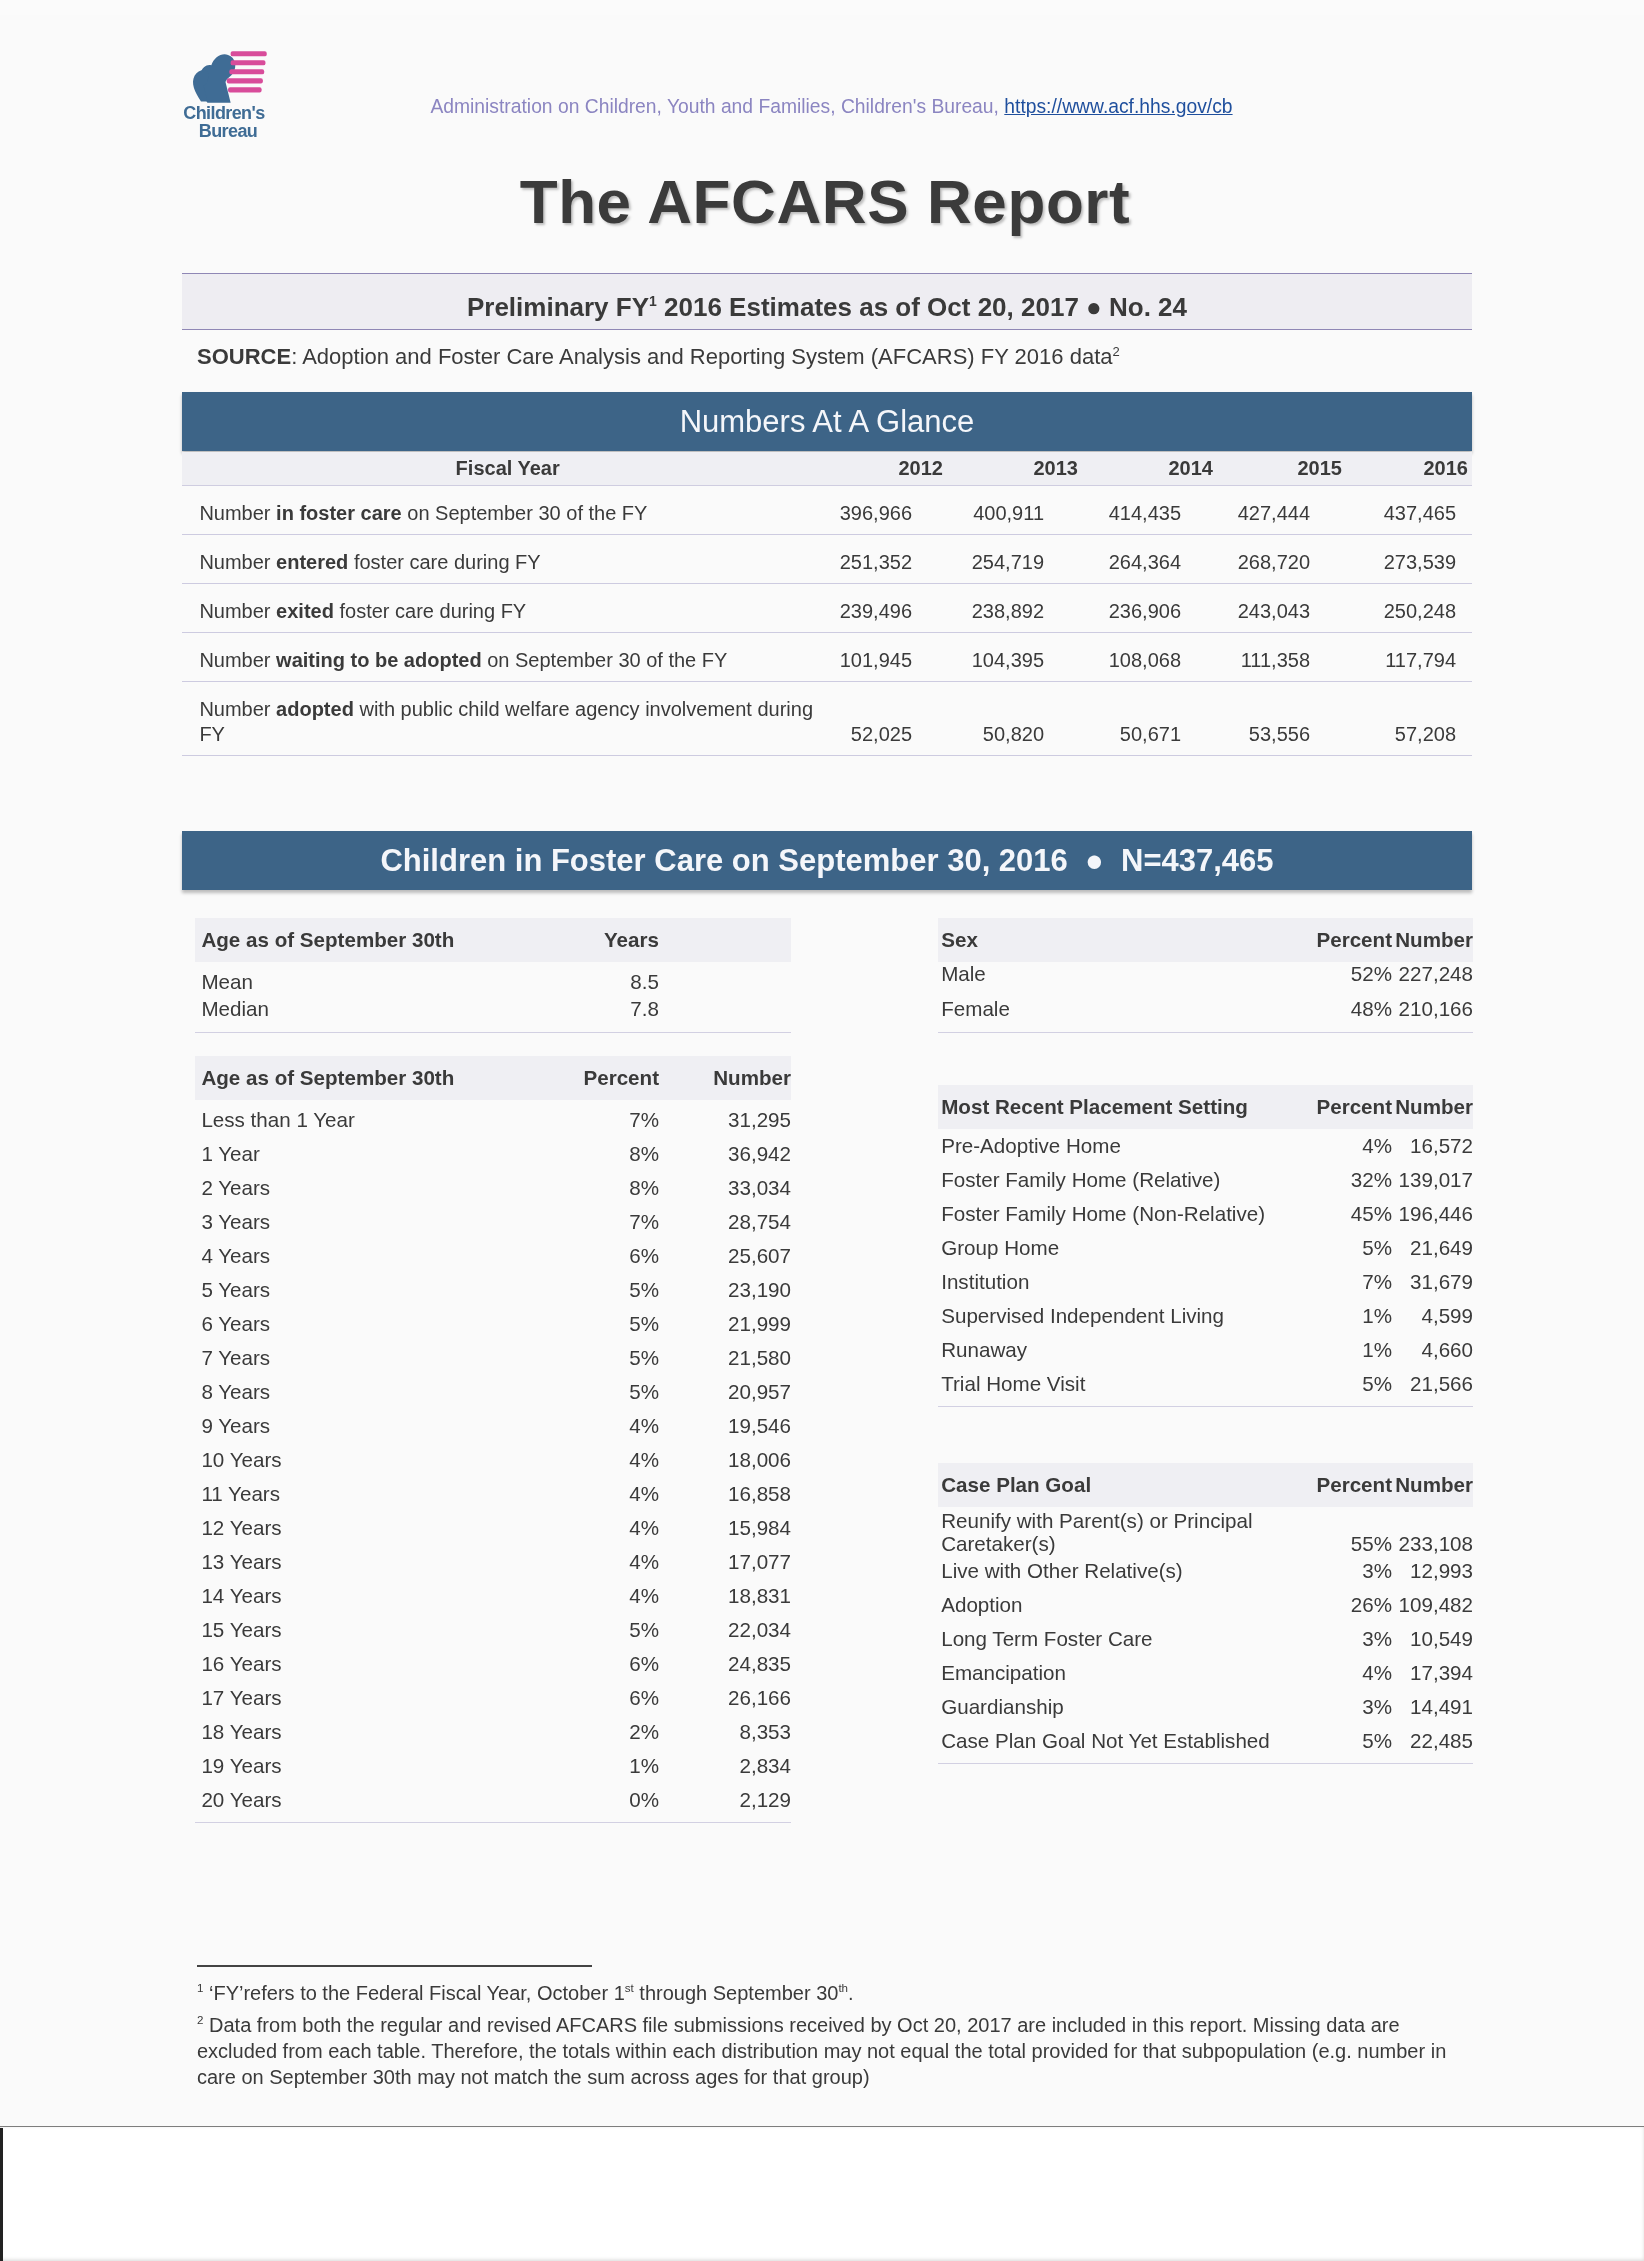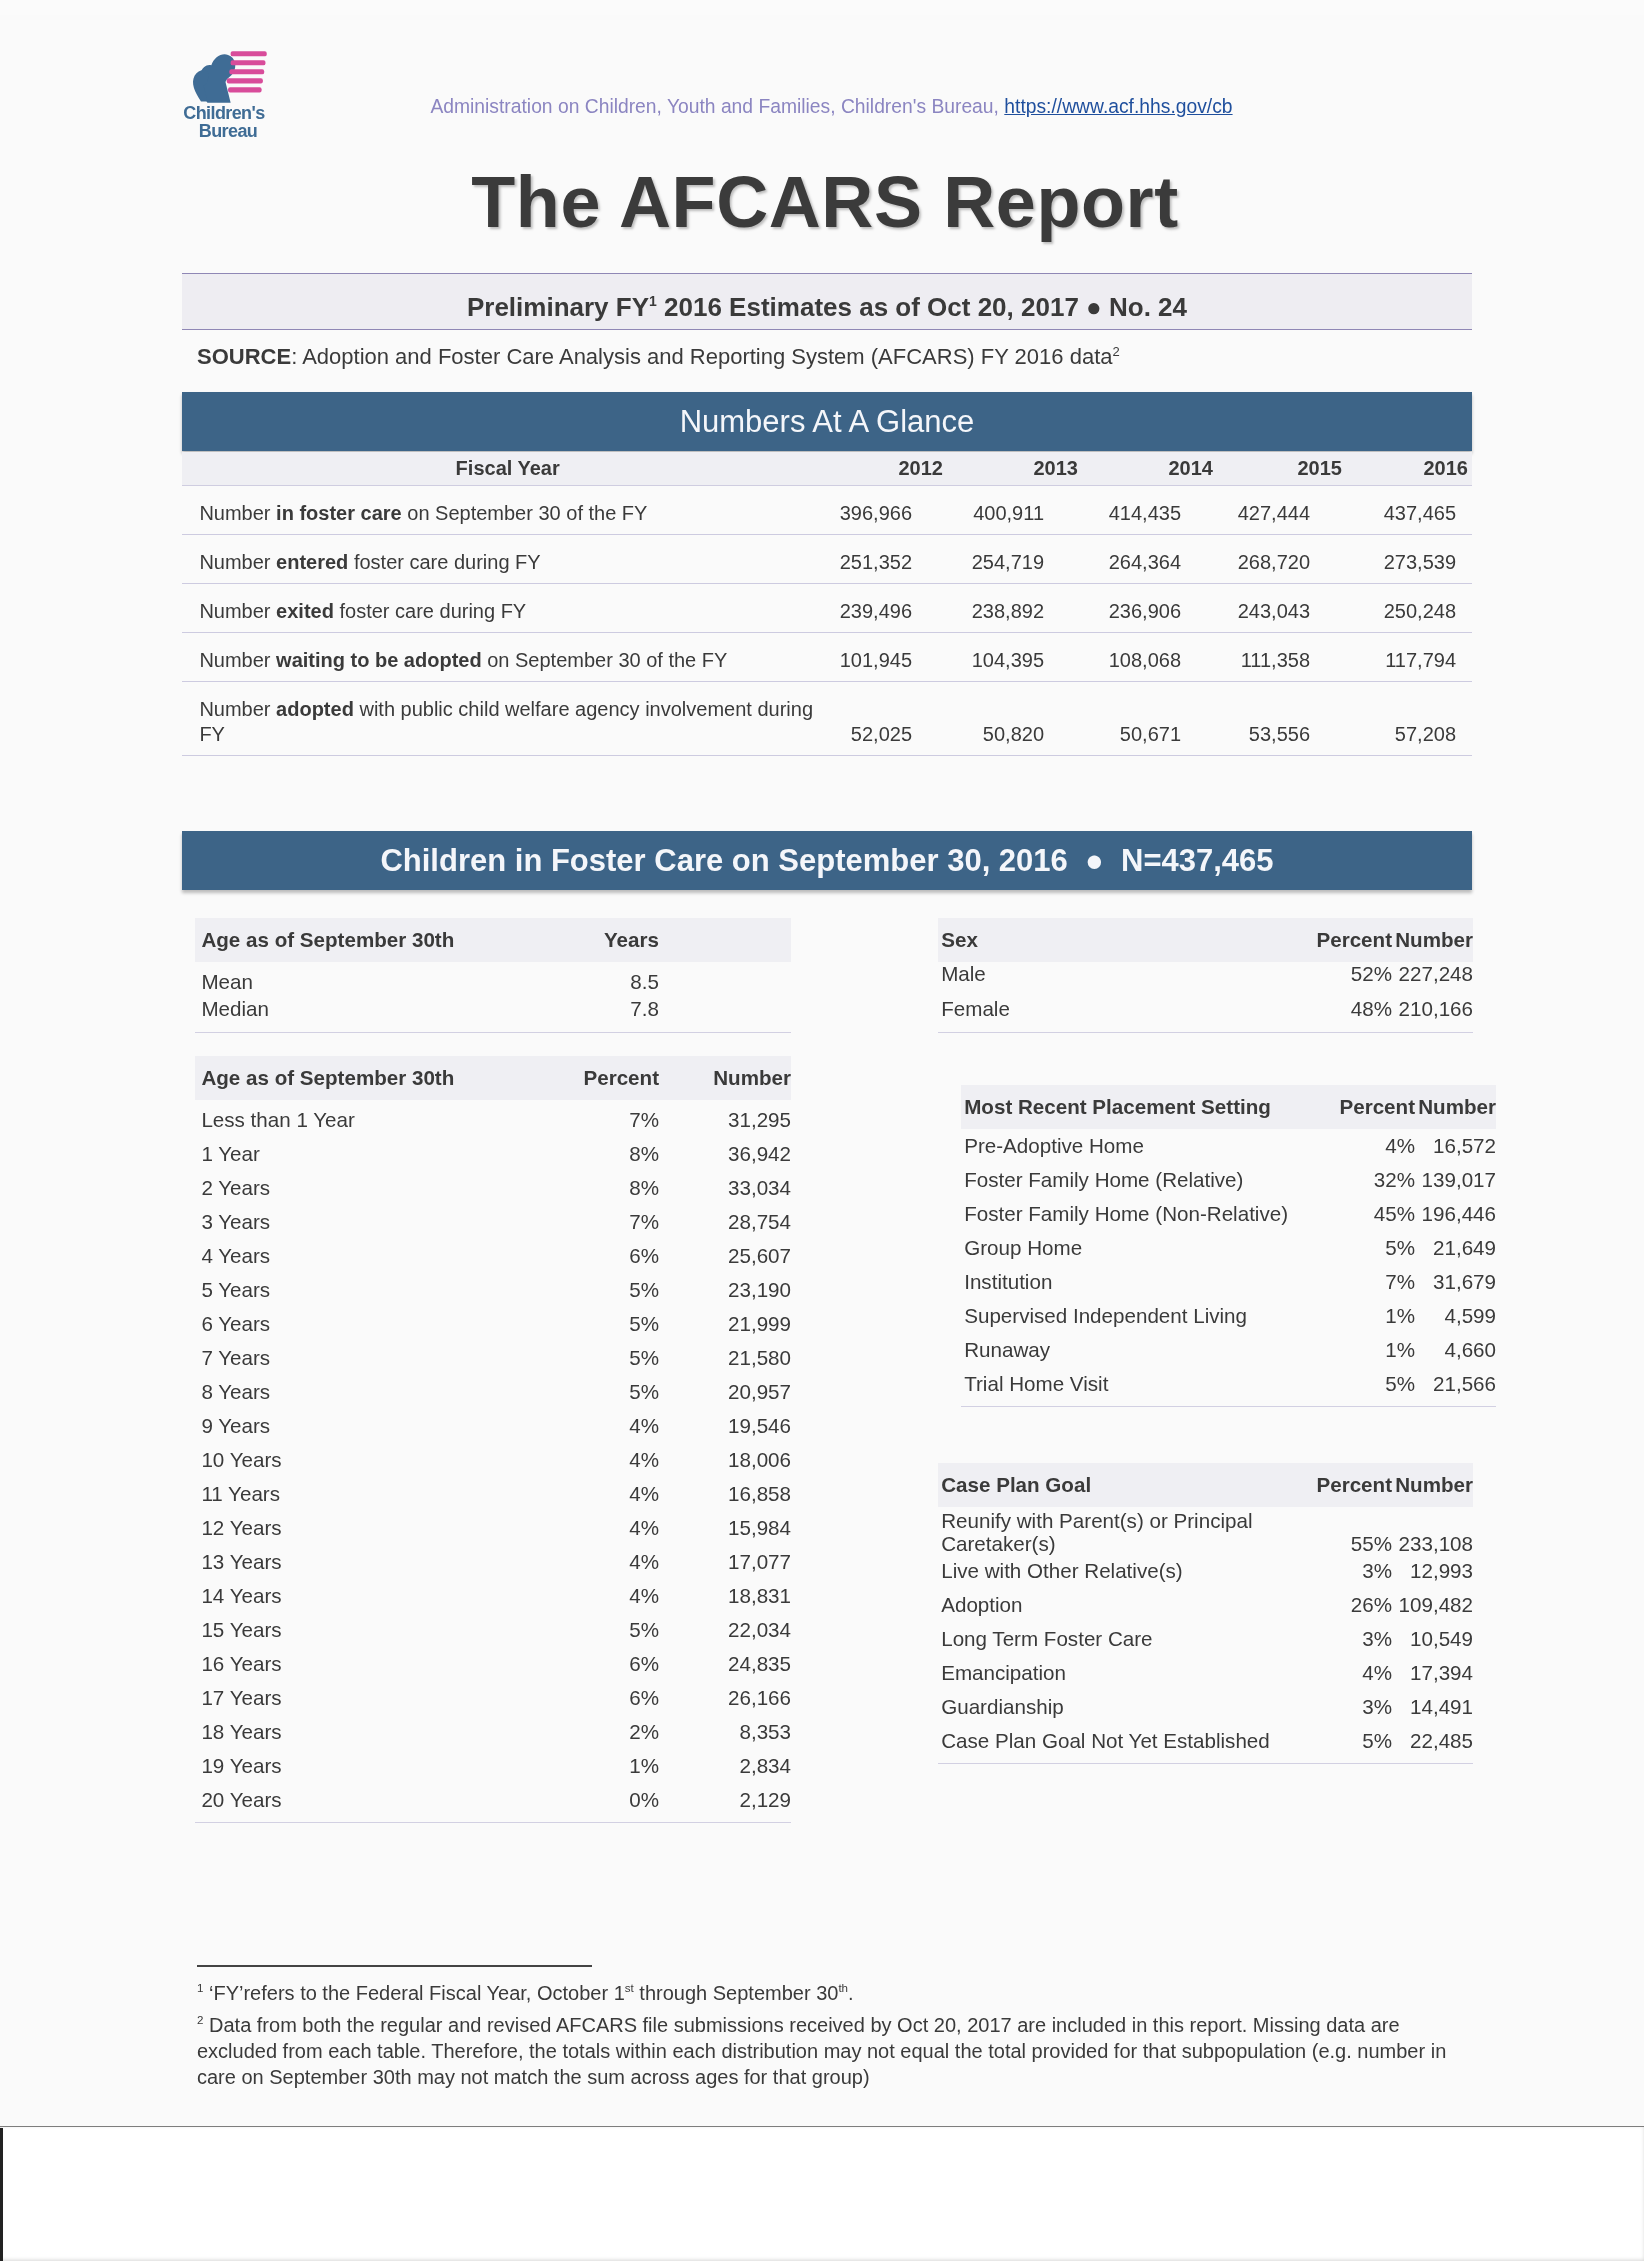--- a/index.html
+++ b/index.html
@@ -12,21 +12,21 @@
 
   
   .logo { position: absolute; left: 182px; top: 31px; width: 129px; height: 103px; }
   .logo svg { width: 84px; height: 58px; display: block; margin-left: 6.4px; }
   .logo-text { font-weight: bold; color: #3f6c95; font-size: 18px; line-height: 18px; text-align: left; margin-left: 1.3px; letter-spacing: -0.6px; }
   .logo-text .l2 { margin-left: 15.5px; display: block; }
 
   .agency { position: absolute; left: 361px; top: 79px; width: 941px; text-align: center; color: #8b85c1; font-size: 19.3px; line-height: 26px; }
   .agency a { color: #1f4f9d; text-decoration: underline; }
 
-  .title { position: absolute; left: 348px; top: 132px; width: 954px; text-align: center; font-size: 72px; font-weight: bold; color: #3b3b3b; letter-spacing: 0.6px; text-shadow: 1.9px 1.9px 2.6px rgba(0,0,0,0.25); line-height: 110px; }
+  .title { position: absolute; left: 348px; top: 132px; width: 954px; text-align: center; font-size: 62px; font-weight: bold; color: #3b3b3b; letter-spacing: 0.6px; text-shadow: 1.9px 1.9px 2.6px rgba(0,0,0,0.25); line-height: 110px; }
 
   .prelim { position: absolute; left: 182px; top: 258px; width: 1290px; height: 57px; background: #eeedf2; border-top: 1.9px solid #8f87b5; border-bottom: 1.9px solid #8f87b5; text-align: center; font-size: 26px; font-weight: bold; color: #3a3a3a; line-height: 54px; }
   .prelim sup { font-size: 14px; }
 
   .source { position: absolute; left: 197px; top: 329px; font-size: 22px; color: #3a3a3a; }
   .source b { font-weight: bold; }
   .source sup { font-size: 13px; }
 
   .band { position: absolute; left: 182px; width: 1290px; background: #3d6487; color: #f4f6fa; text-align: center; font-weight: bold; box-shadow: 0 2.6px 3.2px rgba(0,0,0,0.25); }
   .band1 { top: 377px; height: 59px; font-size: 31px; line-height: 59px; font-weight: normal; }
@@ -65,21 +65,21 @@
   .age-dist .c3 { width: 132px; text-align: right; }
   .age-dist .row { height: 34px; }
 
   .sex { left: 938px; top: 903px; width: 535px; }
   .sex .hdr { height: 44px; }
   .sex .c1 { width: 361px; padding-left: 3.2px; }
   .sex .c2 { width: 93px; text-align: right; }
   .sex .c3 { width: 81px; text-align: right; }
   .sex .row { height: 35px; }
 
-  .place { left: 938px; top: 1070px; width: 535px; margin-left: 23px; }
+  .place { left: 938px; top: 1070px; width: 535px; }
   .place .hdr { height: 44px; }
   .place .c1 { width: 361px; padding-left: 3.2px; }
   .place .c2 { width: 93px; text-align: right; }
   .place .c3 { width: 81px; text-align: right; white-space: nowrap; }
   .place .row { height: 34px; }
 
   .goal { left: 938px; top: 1448px; width: 535px; }
   .goal .hdr { height: 44px; }
   .goal .c1 { width: 361px; padding-left: 3.2px; }
   .goal .c2 { width: 93px; text-align: right; }

